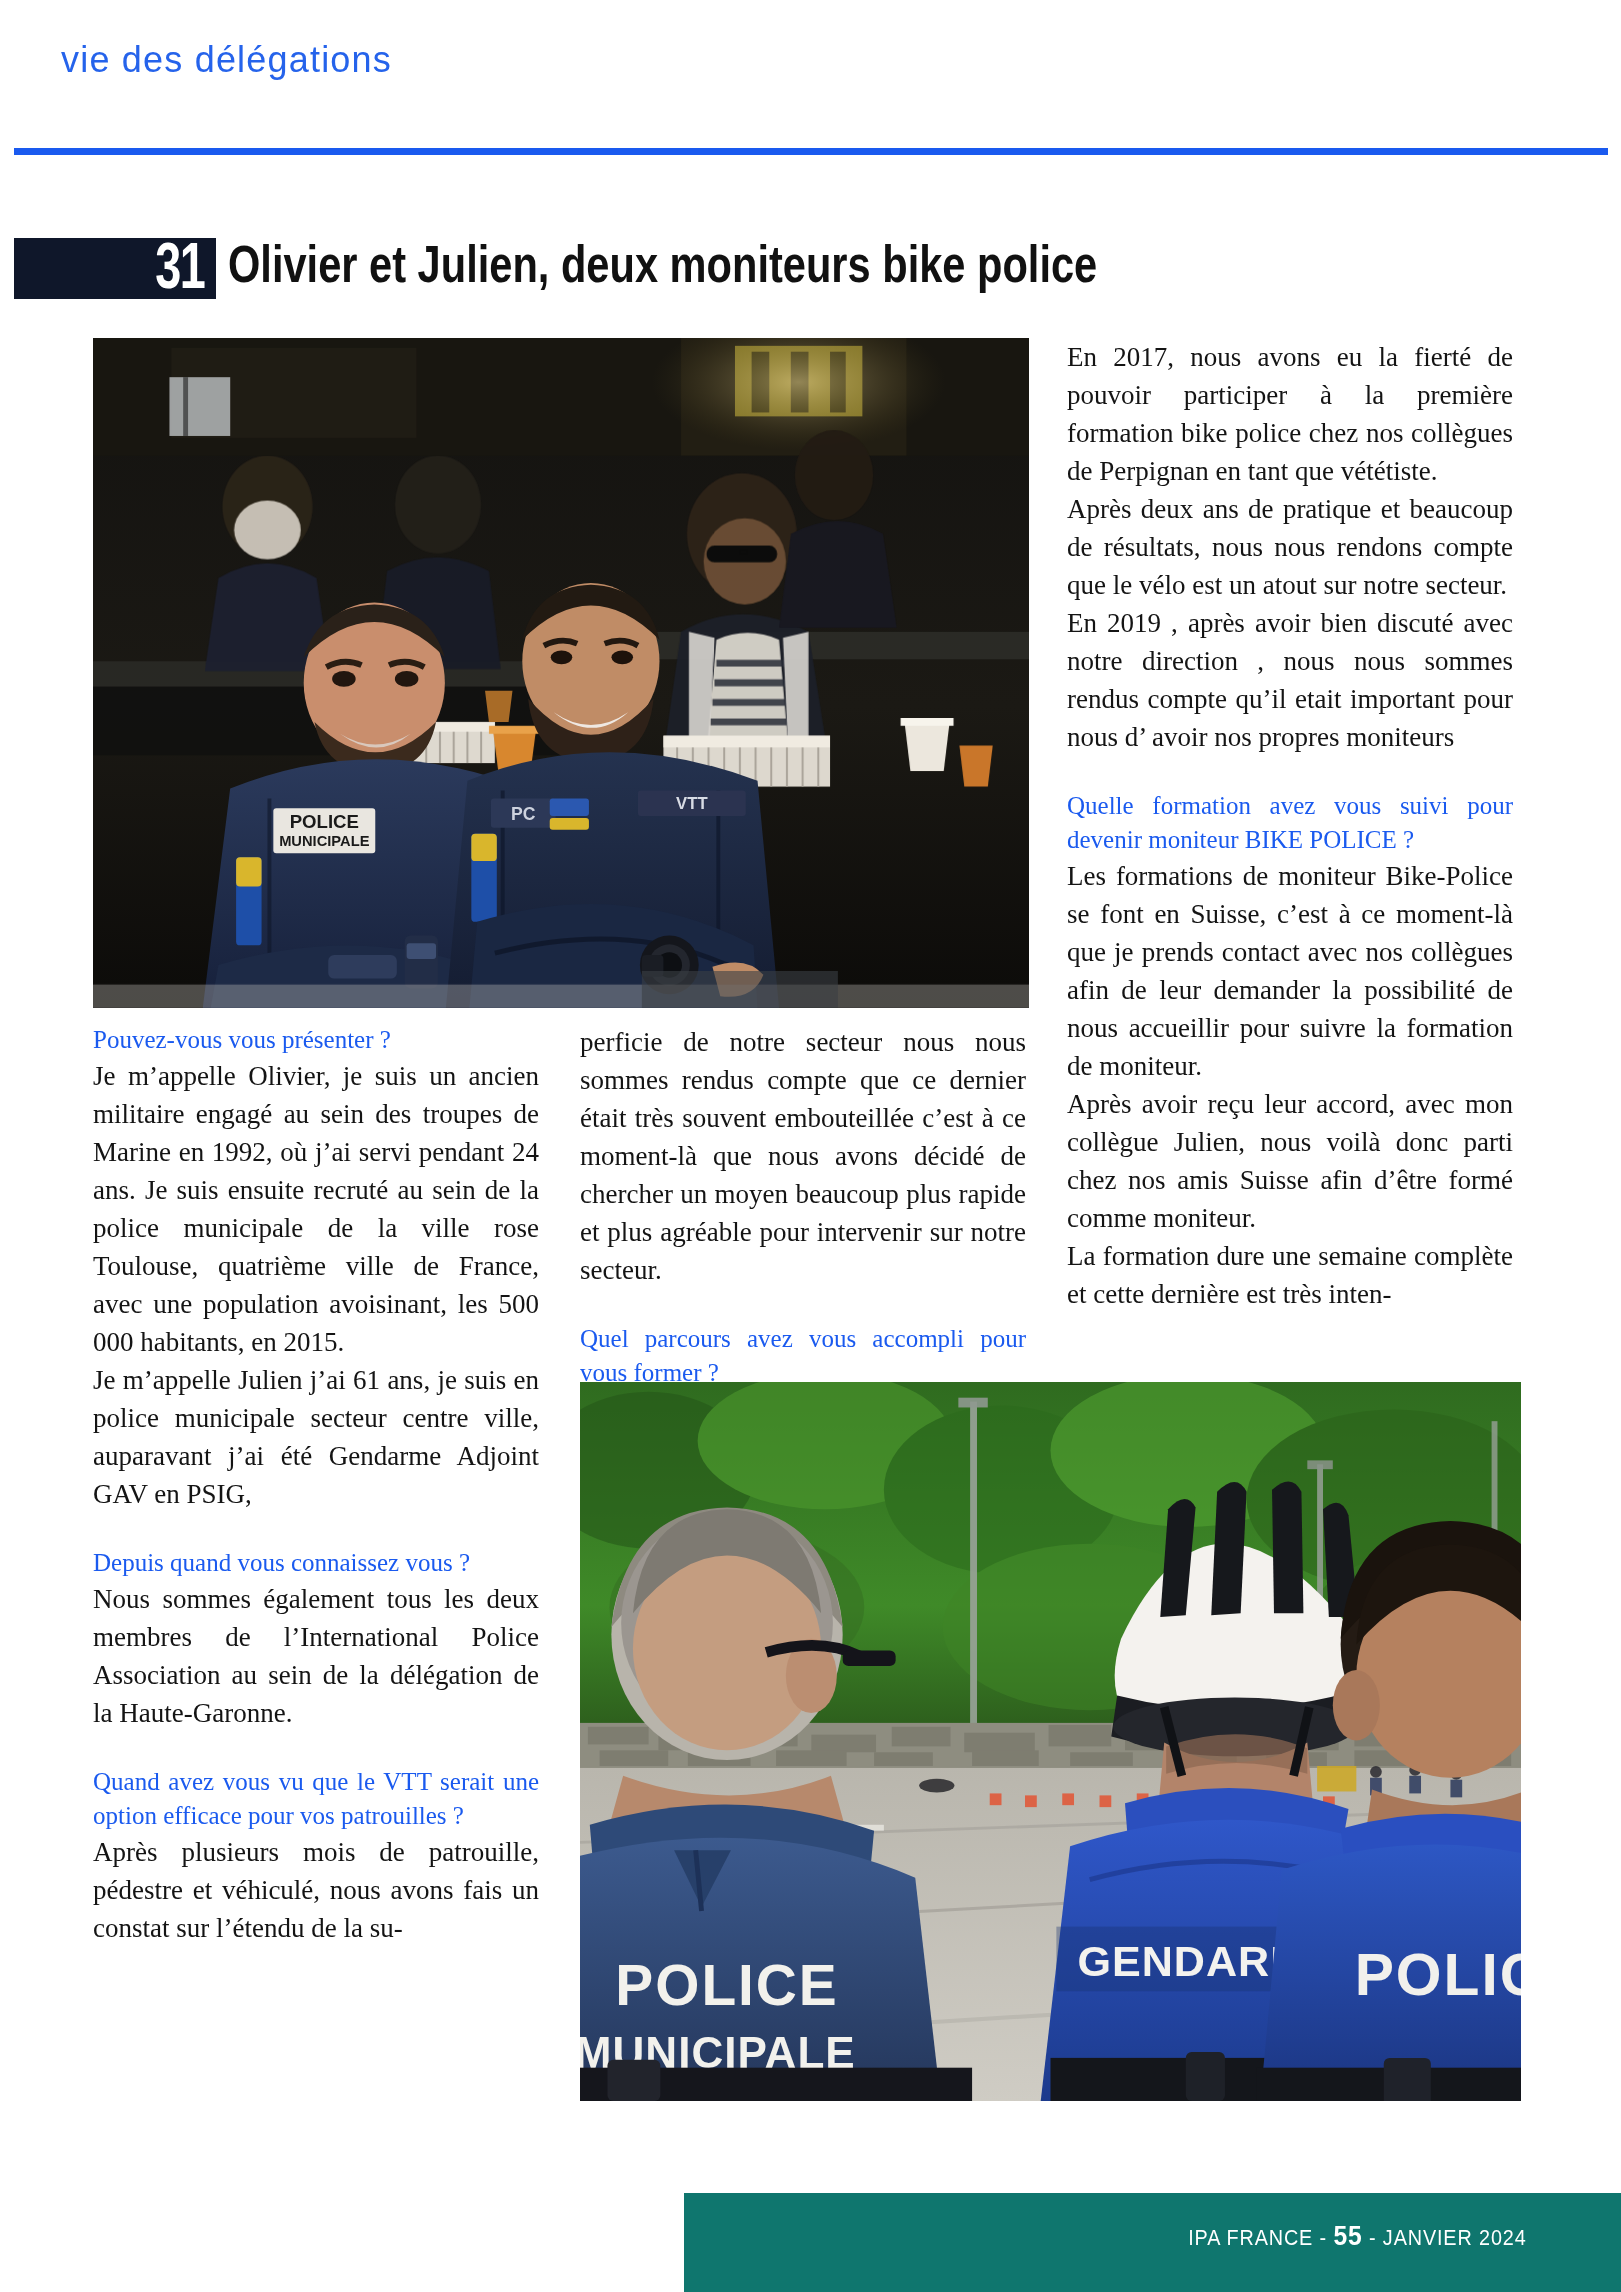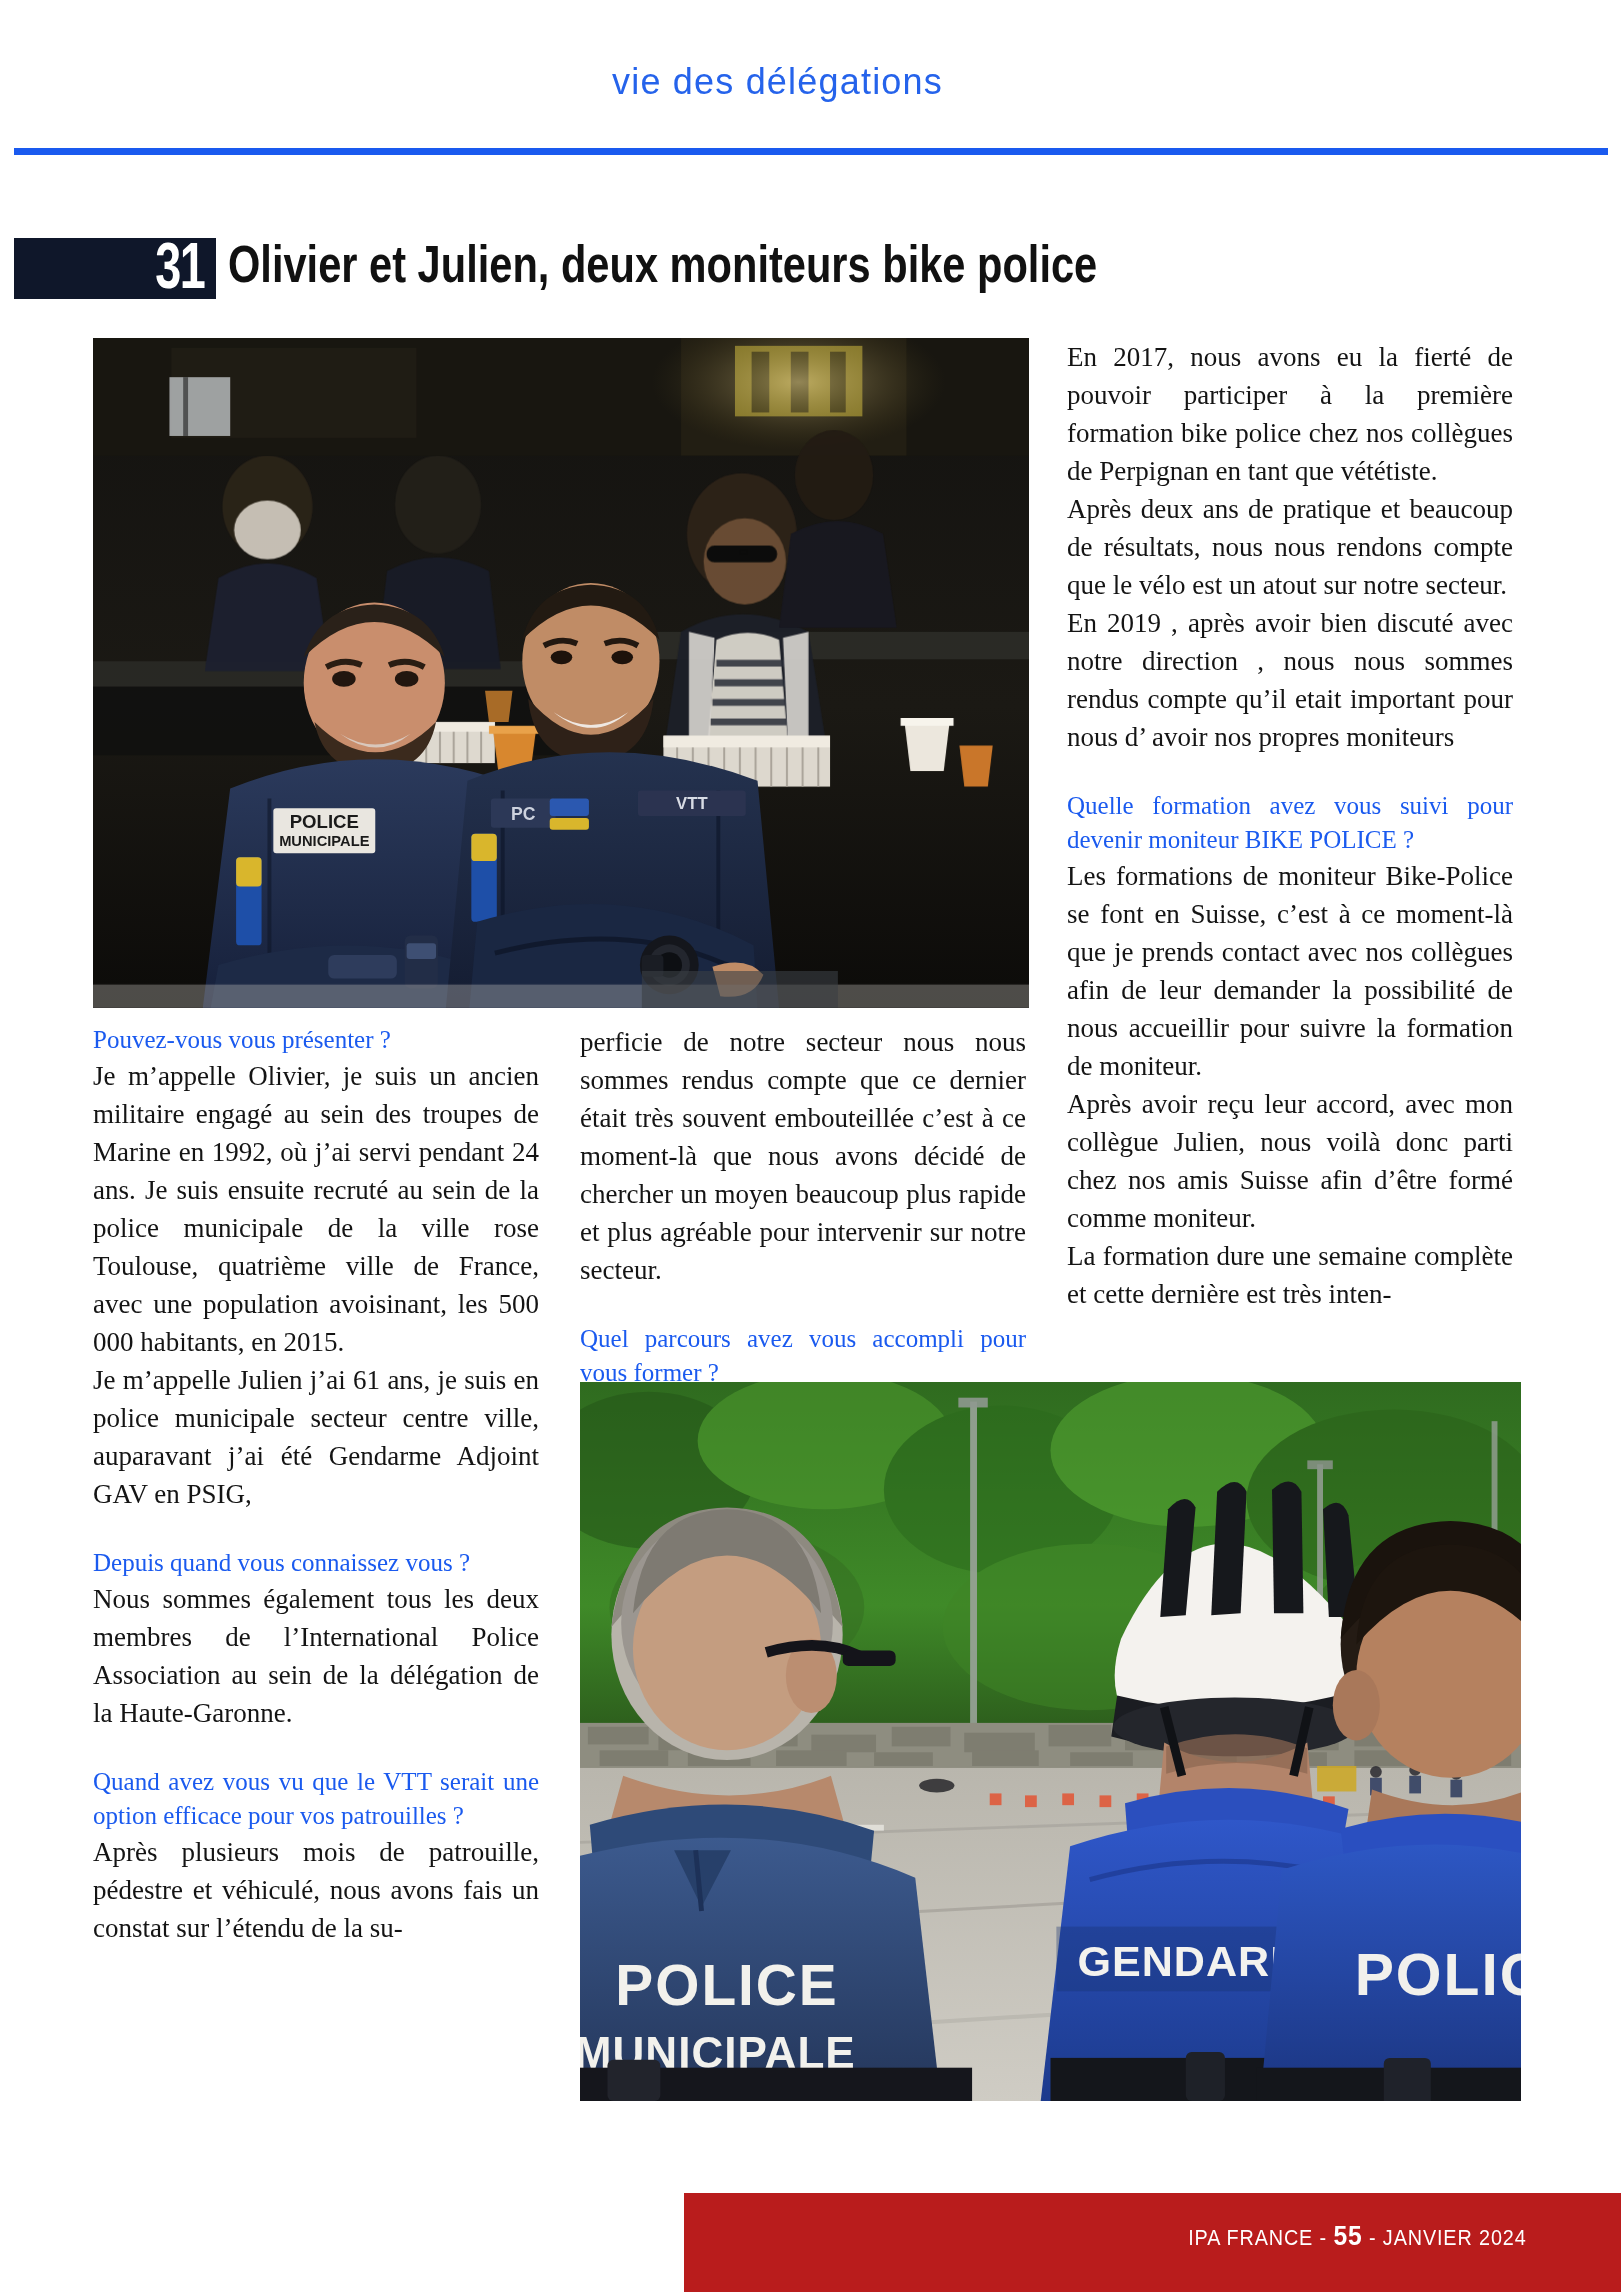--- a/index.html
+++ b/index.html
@@ -7,21 +7,21 @@
   body {
     width: 1621px; height: 2293px;
     background: #ffffff;
     font-family: "Liberation Serif", serif;
     position: relative;
     overflow: hidden;
   }
 
   
   #running-head {
-    position:absolute; left:61px; top:52px; width:882px; height:59px;text-align:right;
+    position:absolute; left:61px; top:30px; width:882px; height:59px;
   }
   #running-head .rh-text {
     font-family: "Liberation Sans", sans-serif;
     font-size: 36px;
     font-weight: 300;
     letter-spacing: 1.2px;
     color: #2563eb;
     line-height: 59px;
     white-space: nowrap;
   }
@@ -81,21 +81,21 @@
     font-size:25px;
     line-height:34px;
     text-align:justify;
     margin:0;
   }
   .gap { height:33px; }
 
   
   #footer-band {
     position:absolute; left:684px; top:2193px; width:937px; height:100px;
-    background:#b91c1c;
+    background:#0f766e;
   }
   #footer-text {
     position:absolute; right:94px; top:27.4px;
     font-family:"Liberation Sans", sans-serif;
     font-size:22.5px;
     color:#ffffff;
     letter-spacing:1px;
     white-space:nowrap;
     transform: scaleX(0.88);
     transform-origin: right top;

